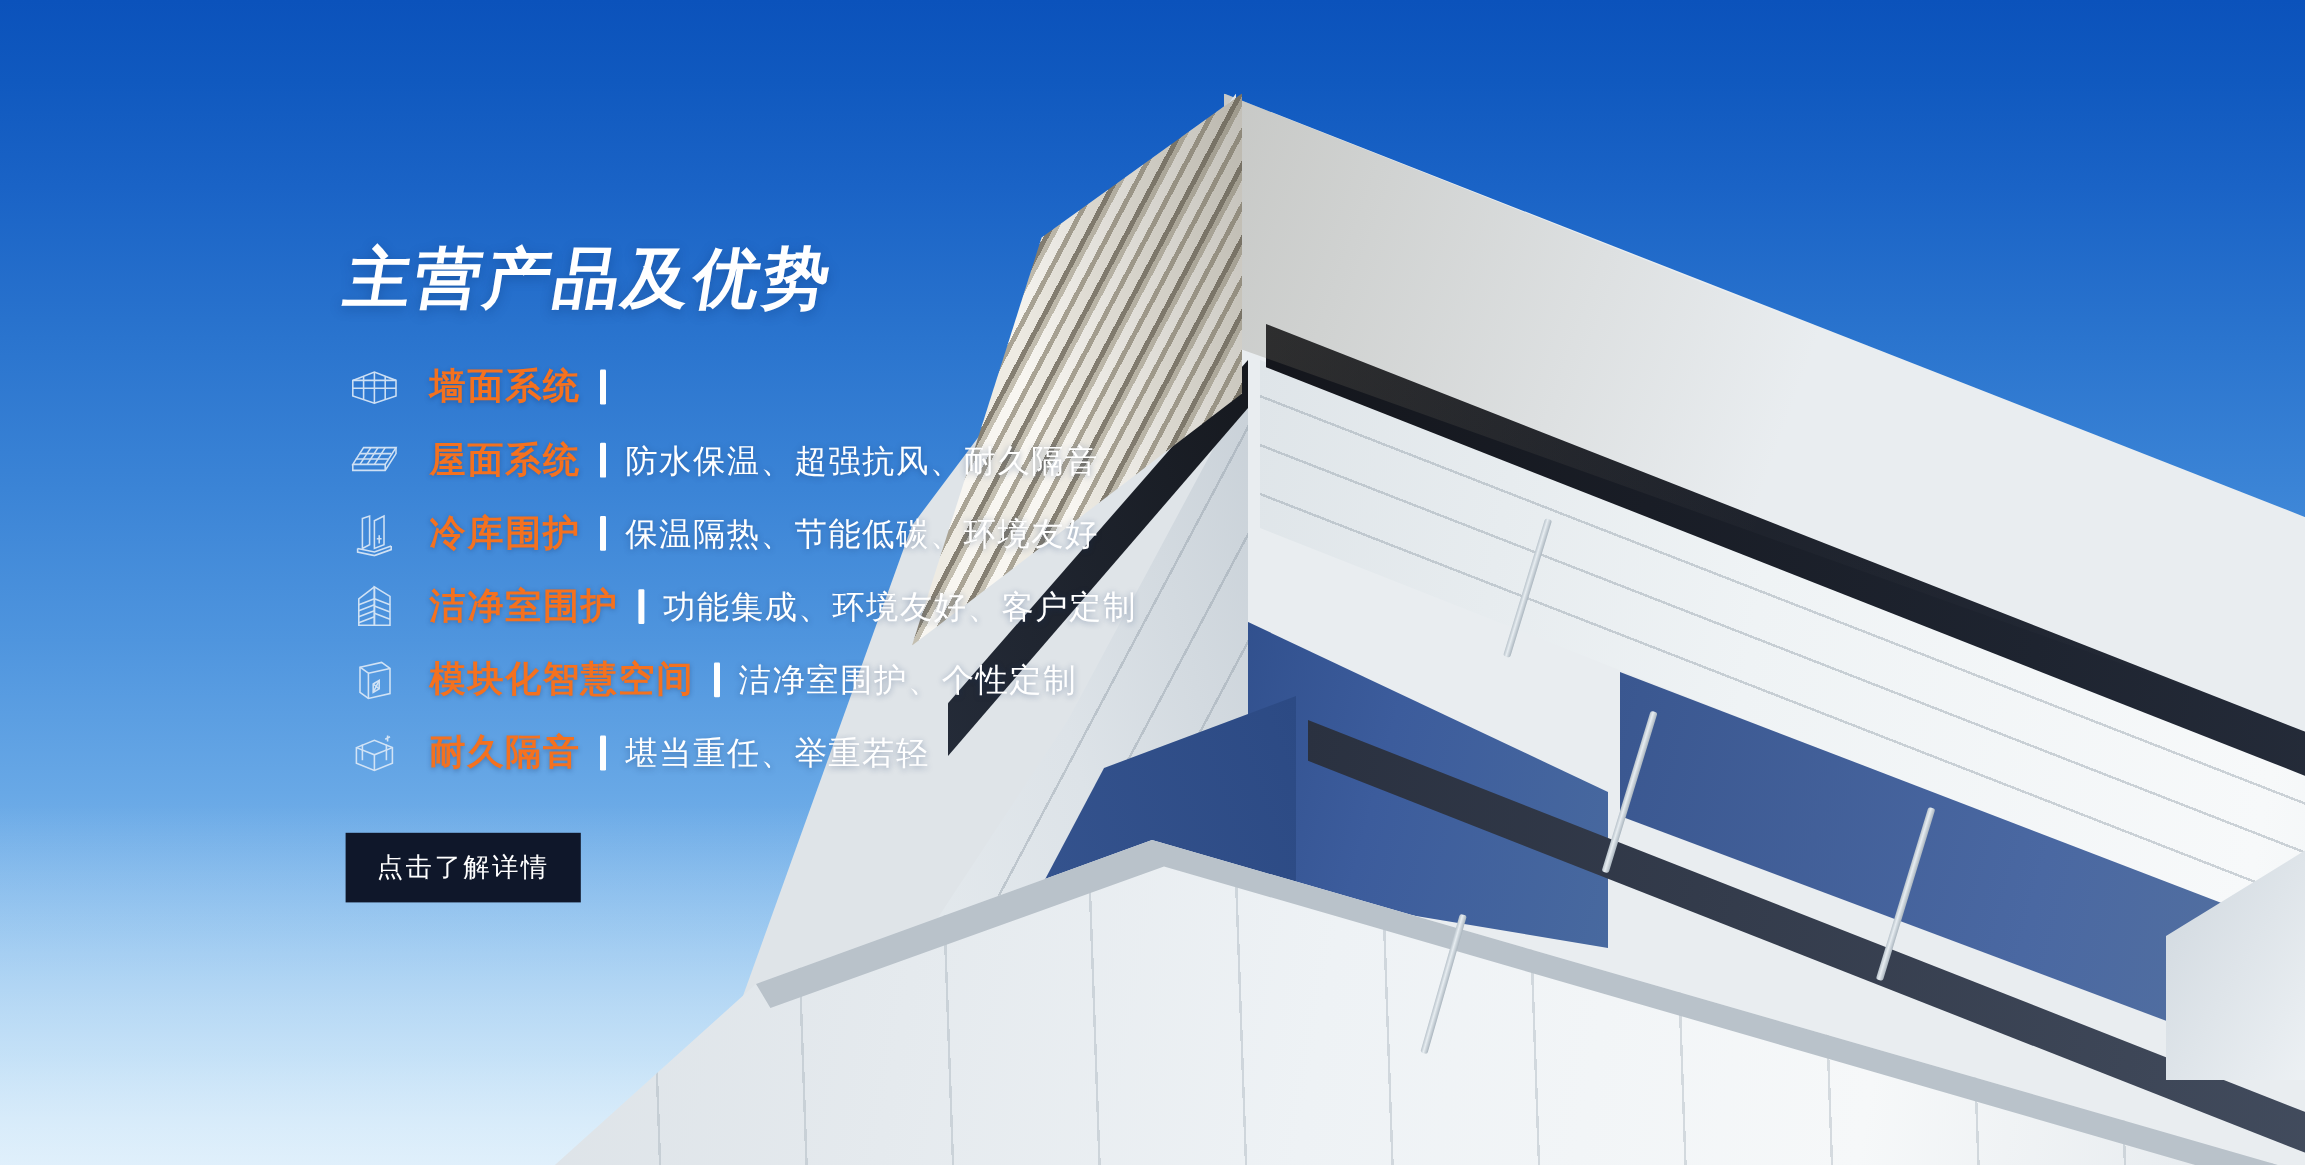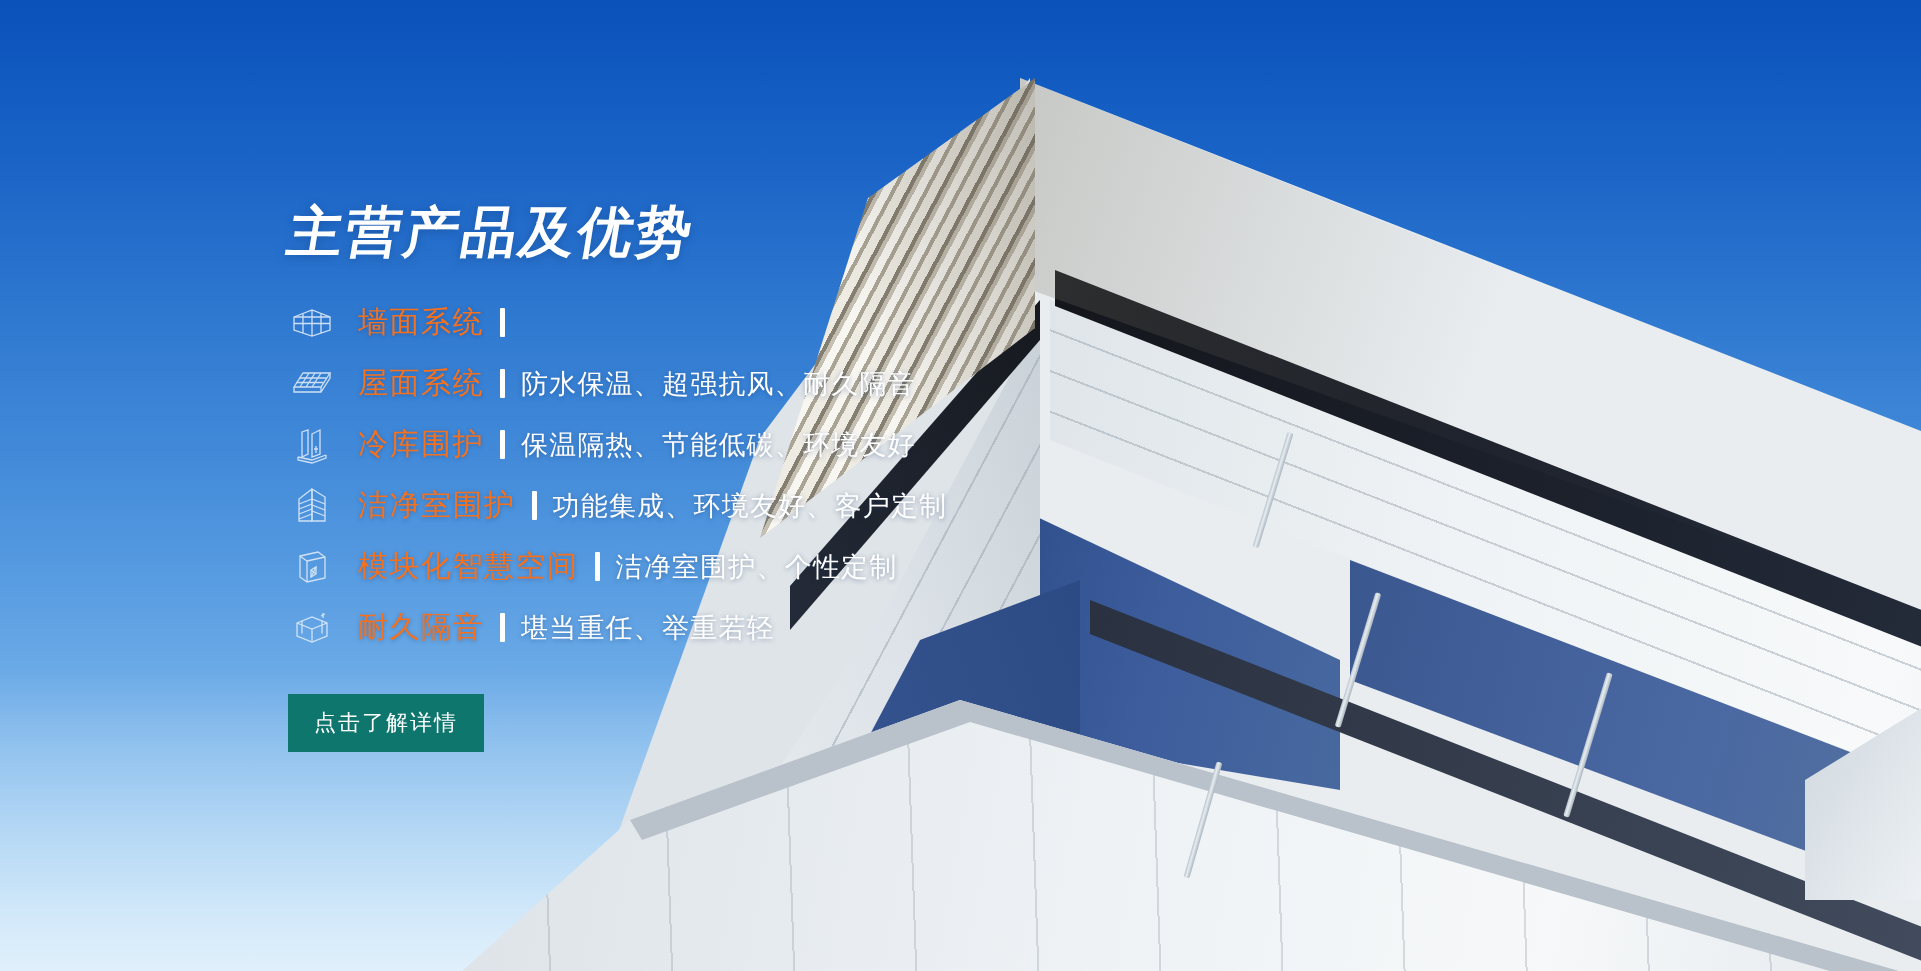--- a/index.html
+++ b/index.html
@@ -248,21 +248,21 @@
   .ico {
     width:48px; height:40px;
     flex:0 0 48px;
     margin-right:22px;
     display:flex; align-items:center; justify-content:center;
     opacity:.92;
   }
   .ico svg { display:block; }
   .name {
     font-size:30px;
-    font-weight:normal;
+    font-weight:bold;
     color:#f4711f;
     letter-spacing:1.5px;
     text-shadow:0 1px 4px rgba(20,50,100,.35);
   }
   .bar {
     width:5px; height:29px;
     background:#ffffff;
     margin:0 16px;
     flex:0 0 5px;
     border-radius:1px;
@@ -270,21 +270,21 @@
   .desc {
     font-size:27px;
     color:#ffffff;
     letter-spacing:1.2px;
     text-shadow:0 1px 5px rgba(20,50,100,.4);
   }
 
   .cta {
     margin-top:40px;
     display:inline-block;
-    background:#0f766e;
+    background:#0f172a;
     color:#ffffff;
     font-size:22px;
     letter-spacing:2px;
     padding:14px 26px;
     border:none;
     cursor:pointer;
     font-family:inherit;
   }
 </style>
 </head>

